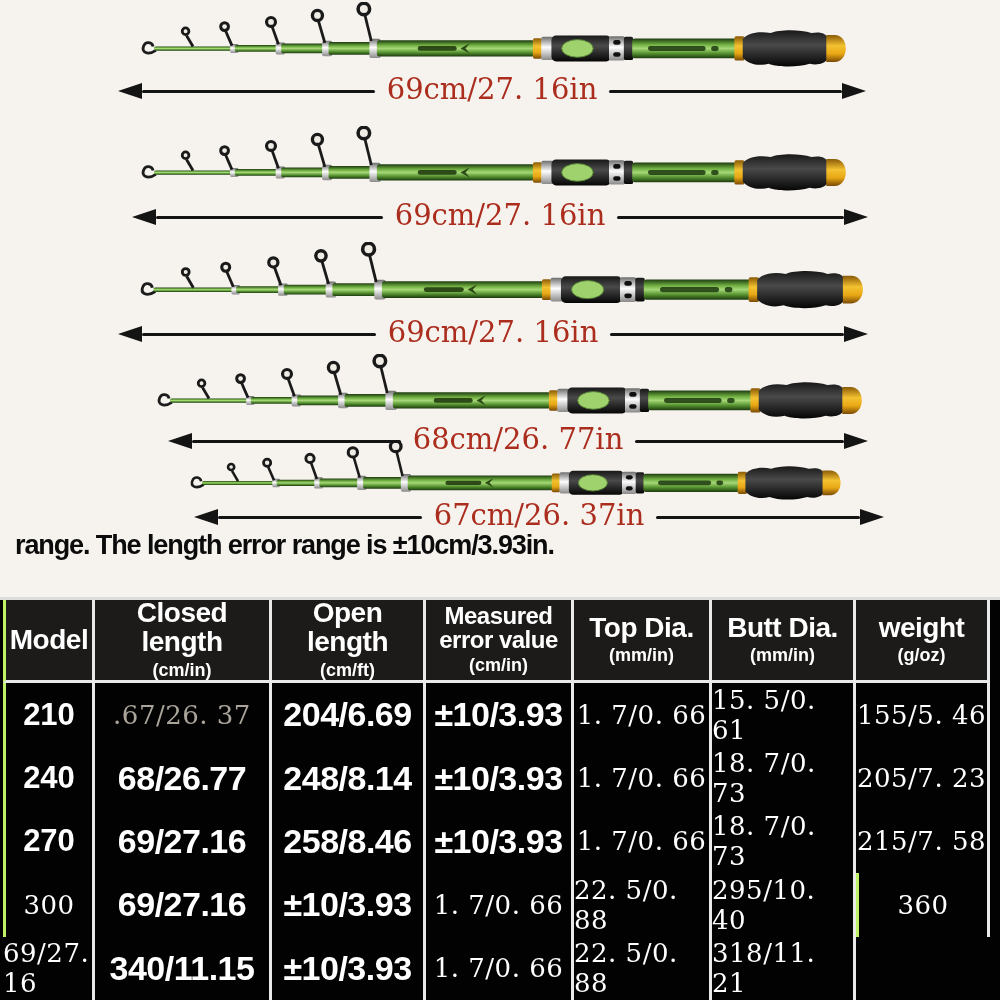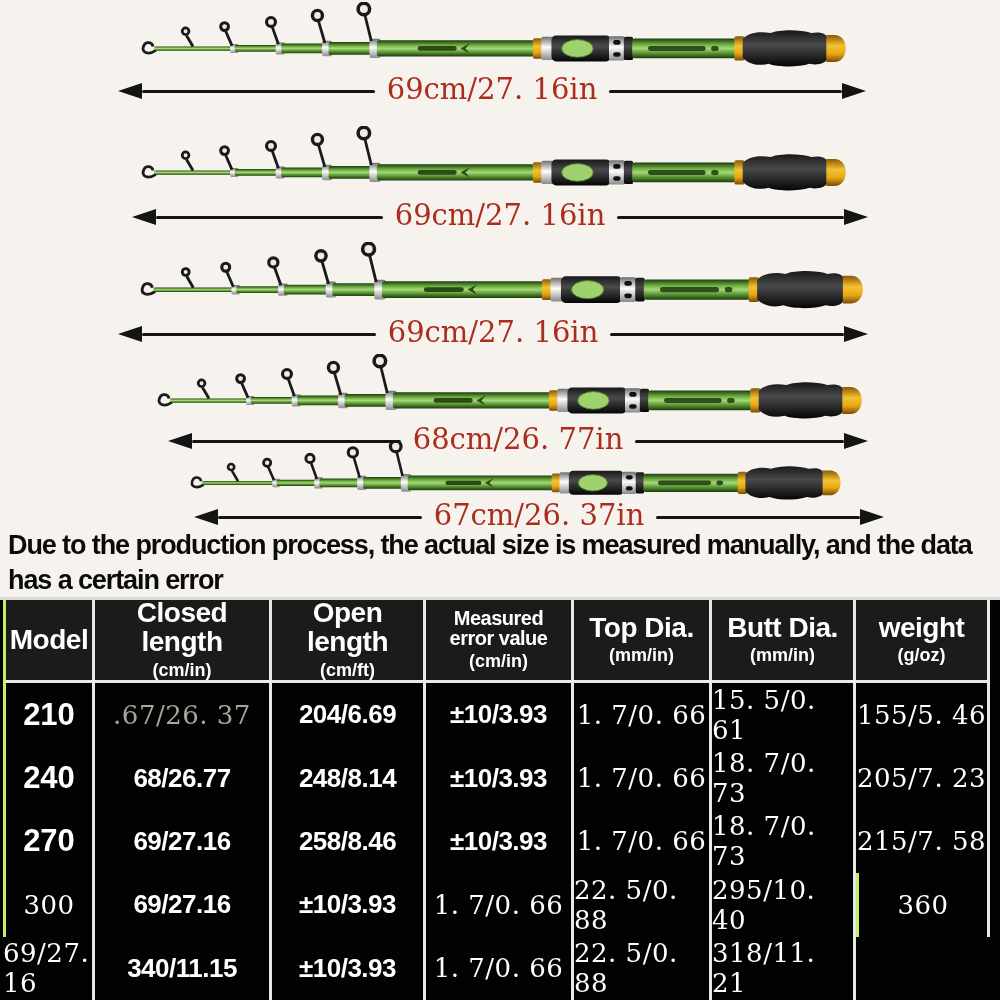--- a/index.html
+++ b/index.html
@@ -22,27 +22,27 @@
   .note .l2{padding-left:7px;}
   
   .spec-table{position:absolute;left:0;top:597px;width:1000px;height:403px;background:#020202;
               border-top:3px solid #dcdcdc;box-sizing:border-box;padding-left:3px;
               display:grid;grid-template-columns:92px 177px 154px 148px 138px 144px 134px;
               grid-template-rows:83px repeat(5,1fr);}
   .hcell{background:#1d1b19;border-right:3px solid #e9e9e9;border-bottom:3px solid #e9e9e9;
          color:#fff;display:flex;flex-direction:column;align-items:center;justify-content:center;
          text-align:center;box-sizing:border-box;}
   .hcell .h-title{font-size:28px;font-weight:700;letter-spacing:-0.5px;line-height:1.02;}
-  .hcell .h-title.small{font-size:20px;max-width:125px;}
+  .hcell .h-title.small{font-size:24px;max-width:125px;}
   .hcell .h-unit{font-size:18px;font-weight:700;margin-top:3px;}
   .cell{border-right:3px solid #e9e9e9;color:#fff;display:flex;align-items:center;
         justify-content:center;box-sizing:border-box;background:#020202;}
   .first-col{border-left:3px solid #bef264;}
   .c-model{font-size:31px;font-weight:700;}
-  .c-bold{font-size:26px;font-weight:700;letter-spacing:-0.5px;}
+  .c-bold{font-size:34px;font-weight:700;letter-spacing:-0.5px;}
   .c-serif{font-family:"DejaVu Serif","Liberation Serif",serif;font-size:26px;letter-spacing:0.5px;}
   .c-dim{color:#aaa49a;}
 </style>
 </head>
 <body>
 
 <svg width="0" height="0" style="position:absolute" aria-hidden="true">
   <defs>
     <linearGradient id="gGreen" x1="0" x2="0" y1="0" y2="1">
       <stop offset="0" stop-color="#1e3d10"></stop>
@@ -181,21 +181,20 @@
   </div>
   <div class="measure" style="left:194px;top:502px;width:690px">
     <div class="ah left"></div>
       <div class="ln"></div>
     <div class="lbl">67cm/26. 37in</div>
     <div class="ln"></div>
       <div class="ah right"></div>
   </div>
 
   <div class="note">
-    <div class="l1">Due to the production process, the actual size is measured manually, and the data has a certain error</div>
     <div class="l2">range. The length error range is ±10cm/3.93in.</div>
   </div>
 
   <div class="spec-table" id="specTable">
       <div class="hcell first-col">
         <div class="h-title">Model</div>
       </div>
       <div class="hcell">
         <div class="h-title">Closed length</div>
         <div class="h-unit">(cm/in)</div>

